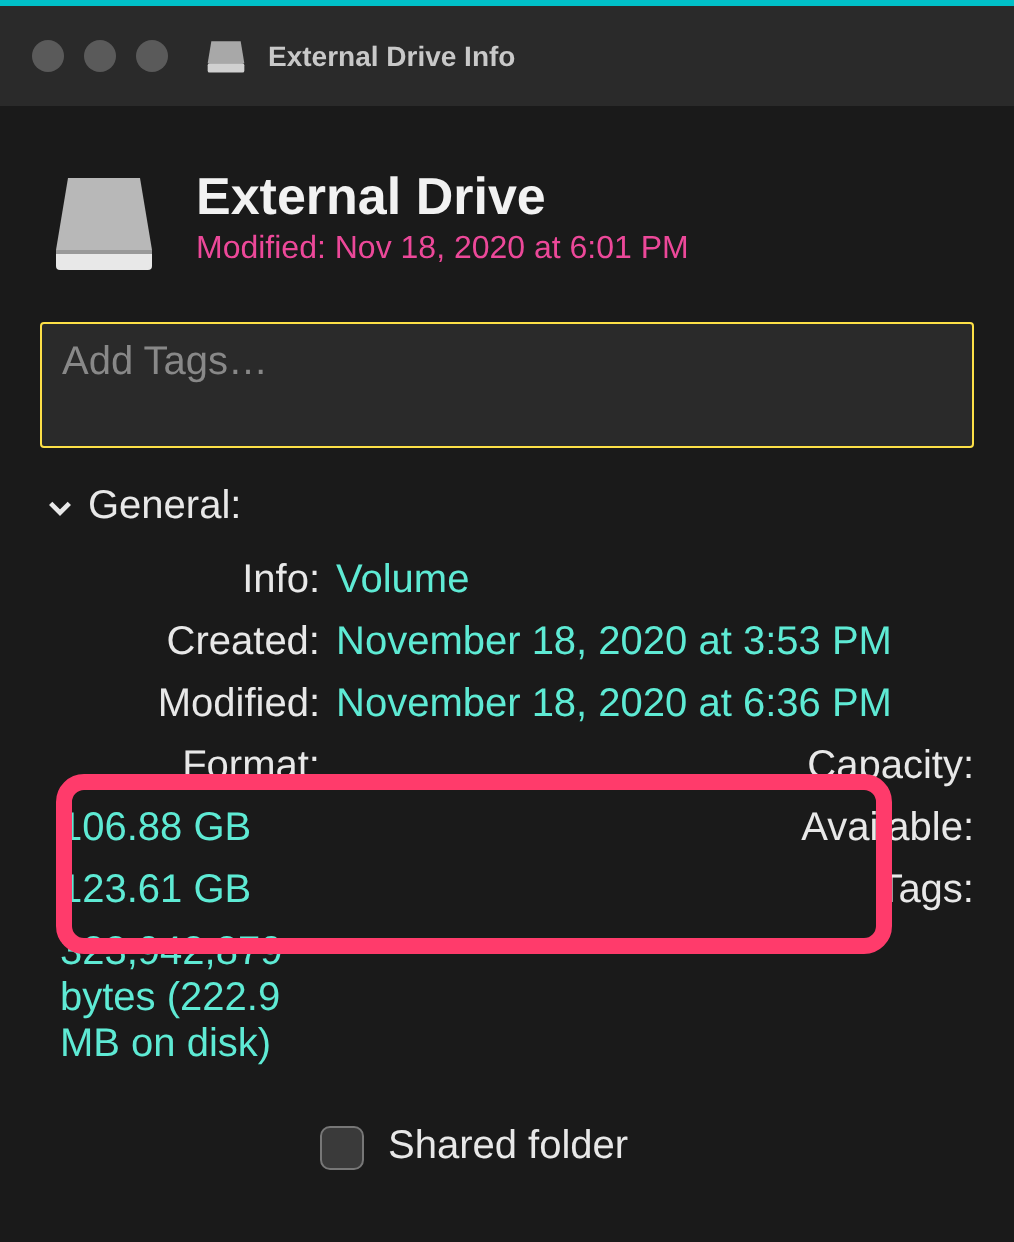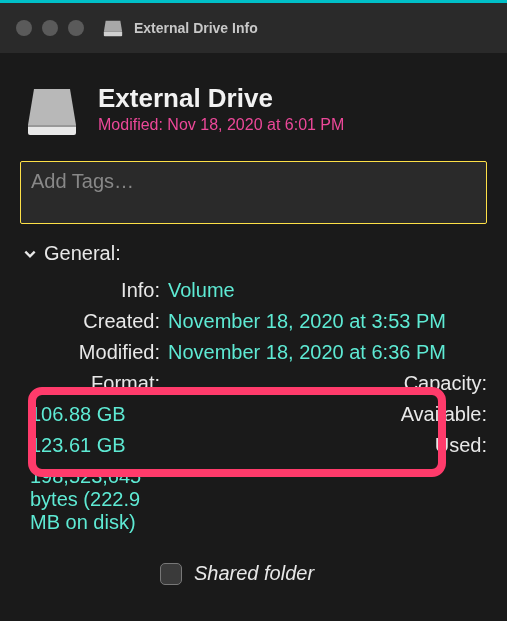--- a/index.html
+++ b/index.html
@@ -76,21 +76,20 @@
     position: absolute;
     border: 8px solid #ff3b6b;
     border-radius: 14px;
     pointer-events: none;
   }
   .content-wrap { position: relative; }
   .shared-row {
     display: flex; align-items: center; gap: 12px;
     margin: 28px 0 0 140px;
     font-size: 20px;
-    font-style: italic;
   }
   .checkbox {
     width: 22px; height: 22px;
     border: 1px solid #777;
     border-radius: 5px;
     background: #3a3a3a;
   }
 </style>
 </head>
 <body>
@@ -148,22 +147,22 @@
     <div class="value">November 18, 2020 at 6:36 PM</div>
 
     <div class="label">Format:</div>
 
     <div class="label">Capacity:</div>
     <div class="value">106.88 GB</div>
 
     <div class="label">Available:</div>
     <div class="value">123.61 GB</div>
 
-    <div class="label">Used:</div>
-    <div class="value">198,523,645 bytes (222.9 MB on disk)</div>
+    <div class="label">Tags:</div>
+    <div class="value">323,942,879 bytes (222.9 MB on disk)</div>
   </div>
 
   <div class="highlight-box" style="left:28px; top:334px; width:418px; height:90px;"></div>
 
   <div class="shared-row">
     <div class="checkbox"></div>
     <span>Shared folder</span>
   </div>
 
 </div>

